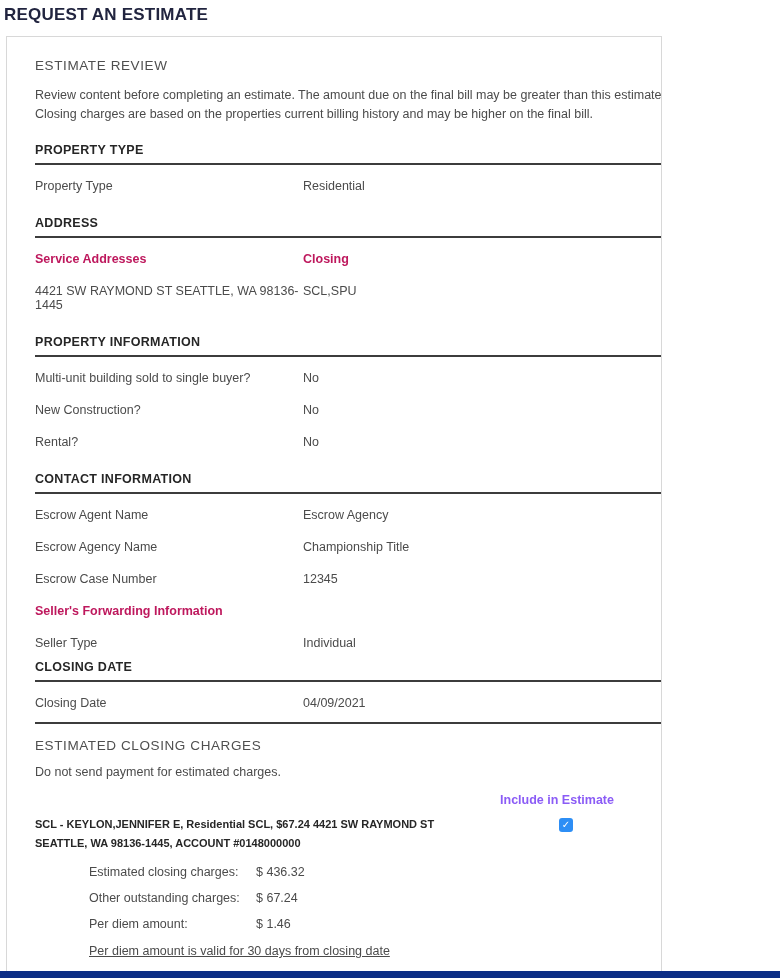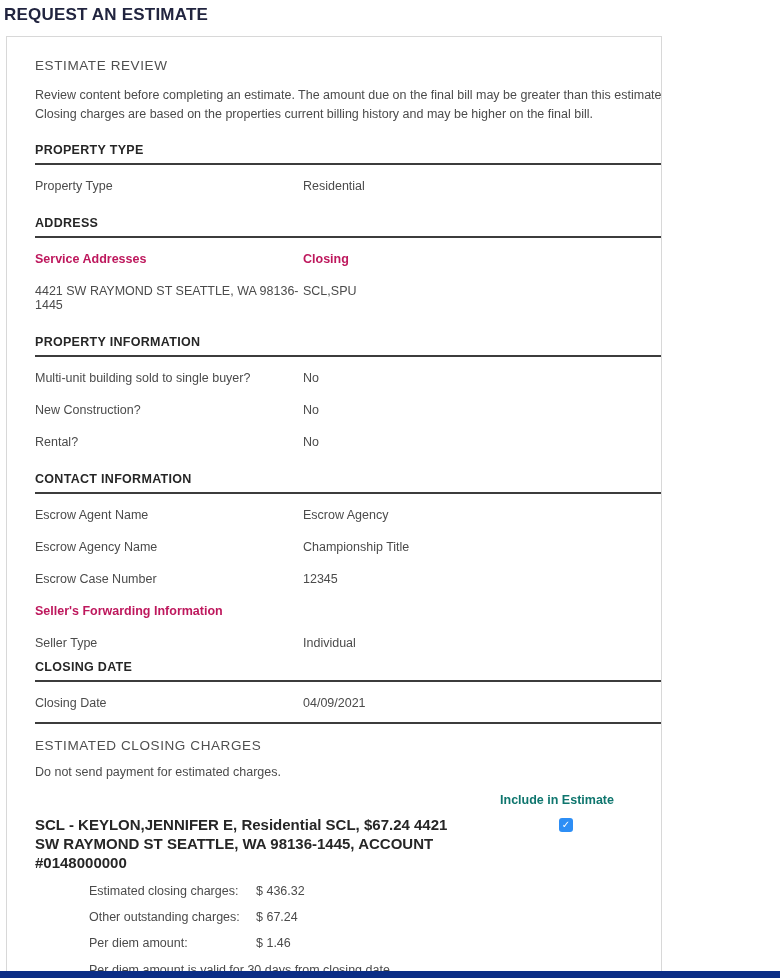--- a/index.html
+++ b/index.html
@@ -54,25 +54,25 @@
     margin-top: 8px; width: 712px;
     border-bottom: 2px solid #3c3c3c;
   }
   .charges-heading { margin-top: 14px; }
   .charges-note { margin-top: 12px; font-size: 12.5px; color: #4b4b4b; }
   .include-row {
     margin-top: 14px; position: relative; height: 15px;
   }
   .include-label {
     position: absolute; left: 452px; width: 140px; text-align: center;
-    font-size: 12.5px; font-weight: bold; color: #0f766e;
+    font-size: 12.5px; font-weight: bold; color: #8b5cf6;
   }
   .account-block { position: relative; margin-top: 7px; }
   .account-title {
-    font-size: 15px; font-weight: bold; color: #262626;
+    font-size: 11px; font-weight: bold; color: #262626;
     line-height: 19px; max-width: 432px;
   }
   .checkbox {
     position: absolute; left: 524px; top: 3px;
     width: 14px; height: 14px; border-radius: 3px;
     background: #2d8ef5; color: #ffffff;
     font-size: 10px; line-height: 14px; text-align: center;
     font-weight: bold; cursor: pointer;
   }
   .detail-row {

